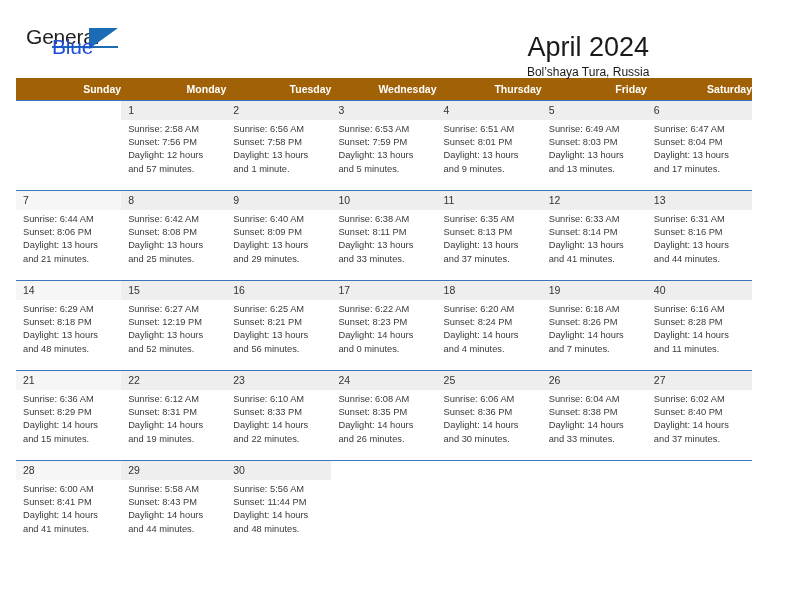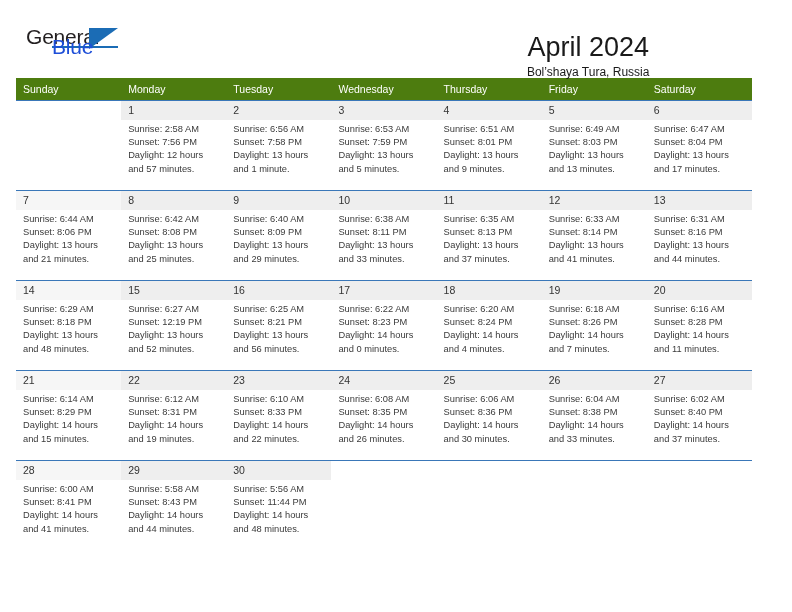--- a/index.html
+++ b/index.html
@@ -92,25 +92,25 @@
     text-align: center;
   }
 
   
   table.calendar {
     width: 736px;
     border-collapse: collapse;
     table-layout: fixed;
   }
   table.calendar thead th {
-    background: #4d7c0f;
+    background: #a16207;
     color: #ffffff;
     font-size: 10.5px;
-    font-weight: normal;
-    text-align: left;
+    font-weight: bold;
+    text-align: right;
     padding: 5px 0 5px 7px;
     height: 21px;
     border: none;
   }
   table.calendar td {
     vertical-align: top;
     padding: 0;
     border-top: 1px solid #3a77b8;
     width: 105.14px;
   }
@@ -308,32 +308,32 @@
 and 4 minutes.</div>
         </td>
         <td class="cell-shade-a">
           <div class="daynum">19</div>
           <div class="info">Sunrise: 6:18 AM
 Sunset: 8:26 PM
 Daylight: 14 hours
 and 7 minutes.</div>
         </td>
         <td class="cell-shade-a">
-          <div class="daynum">20</div>
+          <div class="daynum">40</div>
           <div class="info">Sunrise: 6:16 AM
 Sunset: 8:28 PM
 Daylight: 14 hours
 and 11 minutes.</div>
         </td>
       </tr>
 
       <tr class="week-row">
         <td class="cell-shade-b">
           <div class="daynum">21</div>
-          <div class="info">Sunrise: 6:14 AM
+          <div class="info">Sunrise: 6:36 AM
 Sunset: 8:29 PM
 Daylight: 14 hours
 and 15 minutes.</div>
         </td>
         <td class="cell-shade-a">
           <div class="daynum">22</div>
           <div class="info">Sunrise: 6:12 AM
 Sunset: 8:31 PM
 Daylight: 14 hours
 and 19 minutes.</div>

